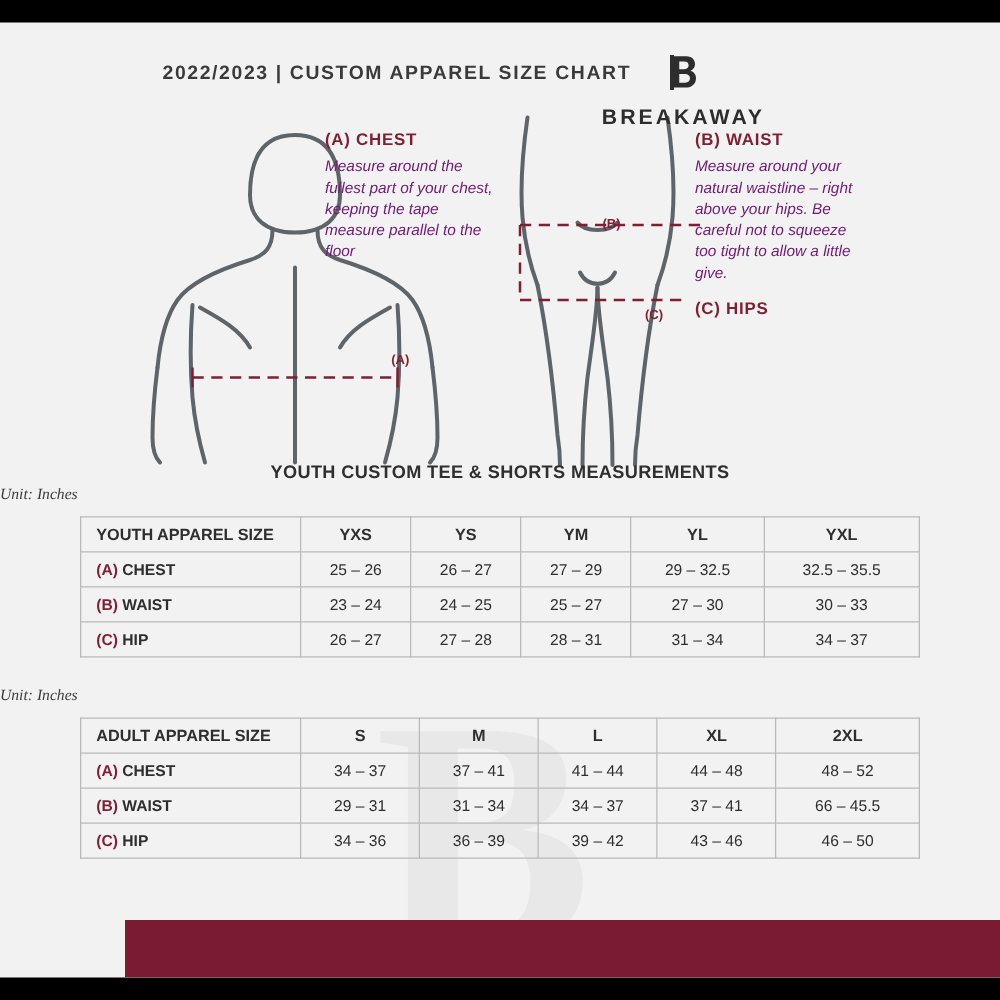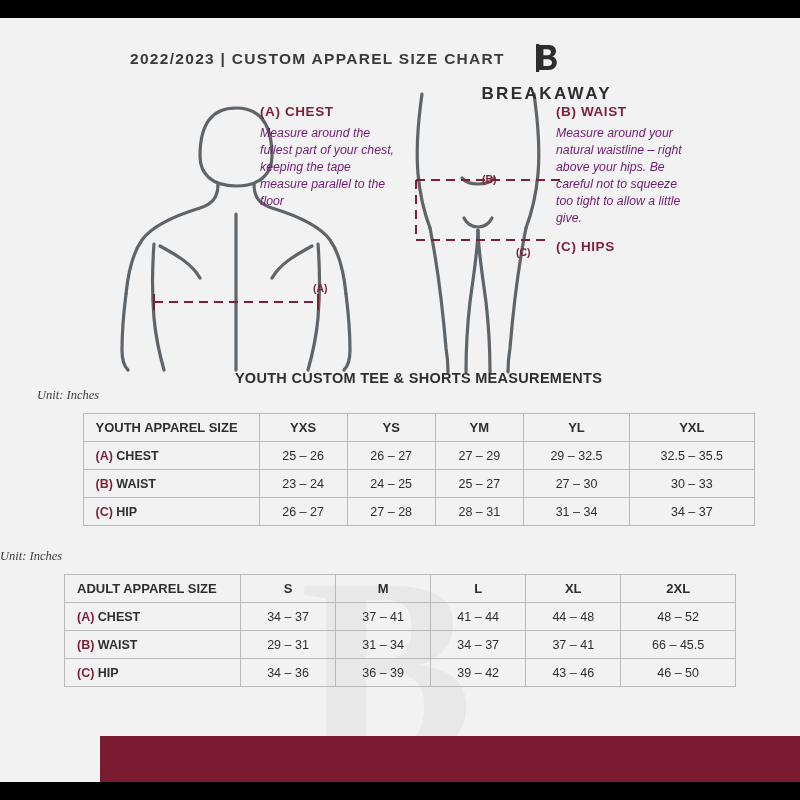--- a/index.html
+++ b/index.html
@@ -242,21 +242,21 @@
     <div class="cal-waist">
       <div class="label-head">(B) WAIST</div>
       <div class="label-body">Measure around your natural waistline – right above your hips. Be careful not to squeeze too tight to allow a little give.</div>
     </div>
 
     <div class="cal-hips">
       <div class="label-head">(C) HIPS</div>
     </div>
   </div>
 
-  <div class="section" style="position:absolute; left:0; top:352px; width:800px;padding-left:37px;">
+  <div class="section" style="position:absolute; left:0; top:352px; width:800px;">
     <div class="sec-title">YOUTH CUSTOM TEE &amp; SHORTS MEASUREMENTS</div>
     <div class="sec-unit">Unit: Inches</div>
     <table>
       <thead>
         <tr>
           <th class="rowhead">YOUTH APPAREL SIZE</th>
           <th>YXS</th>
           <th>YS</th>
           <th>YM</th>
           <th>YL</th>

